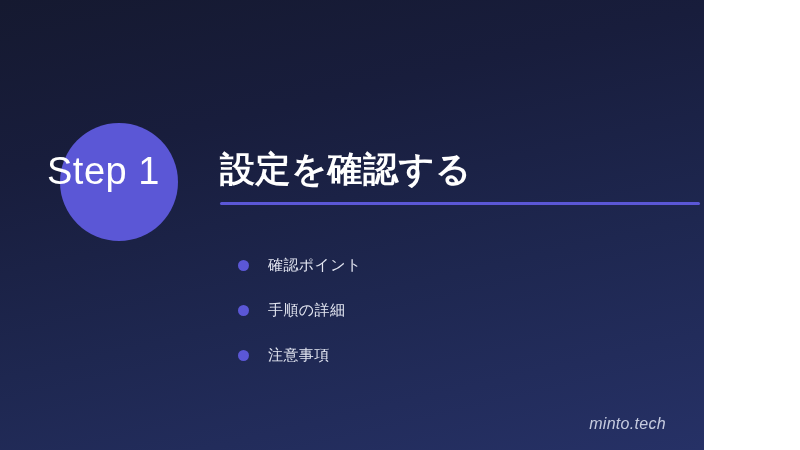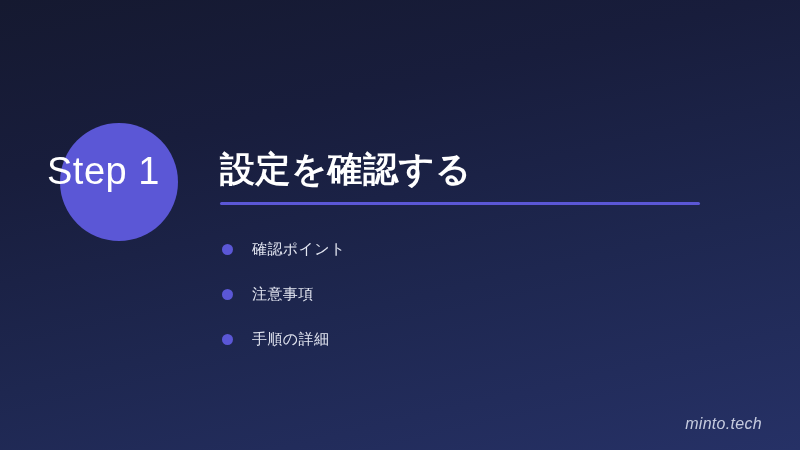--- a/index.html
+++ b/index.html
@@ -7,21 +7,21 @@
     padding: 0;
   }
   body {
     width: 800px;
     height: 450px;
     overflow: hidden;
     font-family: "Liberation Sans", "DejaVu Sans", sans-serif;
   }
   #slide {
     position: relative;
-    width: 800px;
+    width: 704px;
     height: 450px;
     background: linear-gradient(167deg, #151930 0%, #181d3c 28%, #1e2750 62%, #263166 100%);
     overflow: hidden;
   }
 
   
   #step-badge {
     position: absolute;
     left: 60px;
     top: 123px;
@@ -64,21 +64,21 @@
     height: 3px;
     background: #5b57d6;
     border-radius: 2px;
   }
 
   
   #bullet-list {
     position: absolute;
     left: 222px;
     top: 237px;
-    margin: 0;
+    margin: 16px;
     padding: 0;
     list-style: none;
   }
   .bullet-row {
     display: flex;
     align-items: center;
     height: 24px;
     margin-bottom: 21px;
   }
   .bullet-row:last-child { margin-bottom: 0; }
@@ -122,23 +122,23 @@
     <div id="title-divider"></div>
   </div>
 
   <ul id="bullet-list">
     <li class="bullet-row">
       <span class="bullet-dot"></span>
       <span class="bullet-text">確認ポイント</span>
     </li>
     <li class="bullet-row">
       <span class="bullet-dot"></span>
-      <span class="bullet-text">注意事項</span>
+      <span class="bullet-text">手順の詳細</span>
     </li>
     <li class="bullet-row">
       <span class="bullet-dot"></span>
-      <span class="bullet-text">手順の詳細</span>
+      <span class="bullet-text">注意事項</span>
     </li>
   </ul>
 
   <div id="footer-brand">minto.tech</div>
 
 </div>
 
 </body></html>

